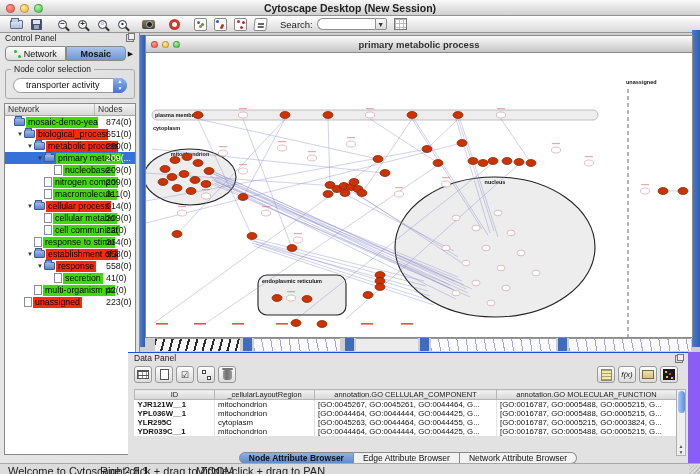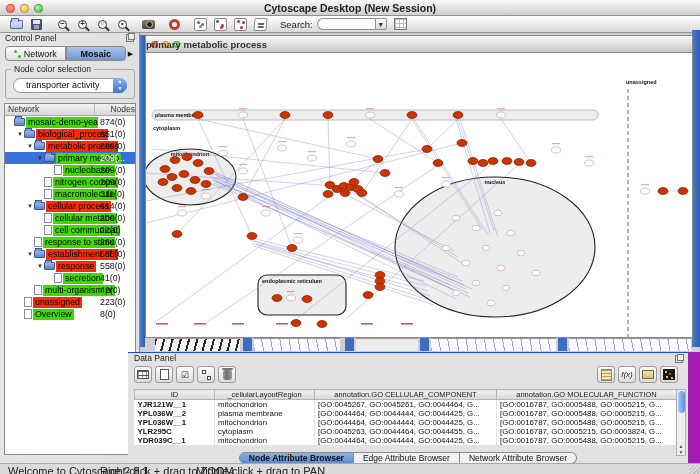--- a/index.html
+++ b/index.html
@@ -1,18 +1,18 @@
 <!DOCTYPE html>
 <html><head>
 <meta charset="utf-8">
 <style>
   * { margin:0; padding:0; box-sizing:border-box; }
   html,body { width:700px; height:474px; overflow:hidden; }
   body { font-family:"Liberation Sans", sans-serif; background:#d6d6d6; }
-  .app { position:relative; width:700px; height:474px; background:#a21caf; }
+  .app { position:relative; width:700px; height:474px; background:#8b5cf6; }
 
   
   .titlebar { position:absolute; left:0; top:0; width:700px; height:16px;
     background:linear-gradient(#f9f9f9,#cfcfcf); border-bottom:1px solid #8f8f8f; }
   .lights { position:absolute; left:6px; top:4px; display:flex; gap:5px; }
   .light { width:9px; height:9px; border-radius:50%; border:1px solid rgba(0,0,0,.25); }
   .l-red{ background:radial-gradient(circle at 35% 30%, #ff9a90,#f6553f); }
   .l-yel{ background:radial-gradient(circle at 35% 30%, #ffe9a8,#f5b31f); }
   .l-grn{ background:radial-gradient(circle at 35% 30%, #b8f2a8,#35c13f); }
   .titlebar .wtitle { position:absolute; left:0; right:0; top:2px; text-align:center;
@@ -66,42 +66,42 @@
   .combo .cap { position:absolute; right:-1px; top:-1px; width:14px; height:15px; border-radius:0 8px 8px 0;
     background:linear-gradient(#8fb2ee,#3e74d0); color:#fff; font-size:5px; line-height:7px; text-align:center; }
   .checkrow { position:absolute; left:10px; top:72px; display:flex; align-items:center; gap:4px; font-size:9.5px; color:#111; }
   .checkbox { width:10px; height:10px; border-radius:2px; background:linear-gradient(#6a9cf0,#2e66cc);
     border:1px solid #2a55a8; color:#fff; font-size:9px; line-height:9px; text-align:center; font-weight:bold; }
 
   
   .treebox { position:absolute; left:4px; top:70px; width:132px; height:352px; background:#fff; border:1px solid #8a8a8a; }
   .tree-head { height:12px; display:flex; background:linear-gradient(#f4f4f4,#d7d7d7); border-bottom:1px solid #aaa; font-size:8.5px; color:#333; }
   .tree-head .c1 { width:90px; padding-left:3px; border-right:1px solid #bbb; }
-  .tree-head .c2 { flex:1; padding-left:3px;text-align:right; }
+  .tree-head .c2 { flex:1; padding-left:3px; }
   .trow { position:relative; height:12px; display:flex; align-items:center; font-size:8.8px; white-space:nowrap; overflow:hidden; }
   .trow.sel { background:#3471d8; }
   .trow .ind { display:inline-block; height:1px; }
   .trow .arrow { width:8px; font-size:6px; color:#333; text-align:center; flex:none; }
   .t-folder { flex:none; width:11px; height:8px; background:linear-gradient(#9db8e8,#5f82c8); border:1px solid #3a5a9a; border-radius:1px; position:relative; margin-right:1px; }
   .t-folder:before { content:""; position:absolute; top:-3px; left:0; width:5px; height:2px; background:#7a9ad8; border:1px solid #3a5a9a; border-bottom:none; }
   .t-file { flex:none; width:8px; height:10px; background:#fff; border:1px solid #8a8aa0; margin-right:1px; }
   .chip { padding:0 2px; color:#000; line-height:11px; max-width:72px; overflow:hidden; }
   .chip.green { background:#3fdb00; }
   .chip.red { background:#ff2a00; }
-  .count { position:absolute; left:95px; color:#111; }
+  .count { position:absolute; left:101px; color:#111; }
   .trow.sel .count { color:#fff; }
 
   
   .desktop { position:absolute; left:140px; top:33px; width:560px; height:319px; background:#cfcfcf; }
   .bluebar { position:absolute; background:linear-gradient(90deg,#4d7ccc,#2f5cac); }
   .netframe { position:absolute; left:145px; top:35px; width:548px; height:303px; background:#fff; border:1px solid #8a8a8a; }
   .nf-title { position:absolute; left:0; top:0; width:100%; height:17px; background:linear-gradient(#fbfbfb,#c6c6c6); border-bottom:1px solid #8a8a8a; }
   .nf-title .lights { left:5px; top:5px; gap:4px; }
   .nf-title .light { width:7px; height:7px; }
-  .nf-title .wtitle { position:absolute; left:0; right:0; top:3px; font-size:9.5px; font-weight:bold; color:#333; }
+  .nf-title .wtitle { position:absolute; left:0; right:0; top:3px; text-align:center; font-size:9.5px; font-weight:bold; color:#333; }
   .nf-canvas { position:absolute; left:0; top:17px; width:546px; height:284px; background:#fff; overflow:hidden; }
 
   .fragstrip { position:absolute; left:140px; top:338px; width:560px; height:14px; }
   .frag { position:absolute; top:0; height:13px; border-top:1px solid #999; }
   .frag.sc1 { background:repeating-linear-gradient(105deg,#2a2a2a 0 2px,#f6f6f6 2px 8px); }
   .frag.sc2 { background:repeating-linear-gradient(80deg,rgba(110,110,200,.45) 0 1px,#fbfbfb 1px 9px); }
   .frag.plain { background:#ececec; }
   .fragblue { position:absolute; top:0; height:13px; width:9px; background:#3e6cc0; }
 
   
@@ -361,27 +361,20 @@
             <span class="t-file"></span>
             <span class="chip green">multi-organism pro</span>
             <span class="count">42(0)</span>
           </div>
           <div class="trow">
             <span class="ind" style="width: 11px;"></span>
             <span class="arrow"></span>
             <span class="t-file"></span>
             <span class="chip red">unassigned</span>
             <span class="count">223(0)</span>
-          </div>
-          <div class="trow">
-            <span class="ind" style="width: 11px;"></span>
-            <span class="arrow"></span>
-            <span class="t-file"></span>
-            <span class="chip green">Overview</span>
-            <span class="count">8(0)</span>
           </div>
         </div>
     </div>
   </div>
 
   <div class="desktop"></div>
   <div class="bluebar" style="left:140px;top:35px;width:5px;height:312px;"></div>
   <div class="bluebar" style="left:692px;top:30px;width:8px;height:317px;"></div>
 
   <div class="netframe">
@@ -626,26 +619,20 @@
           </tr>
         </thead>
       <tbody>
           <tr>
             <td class="idc">YJR121W__1</td>
             <td>mitochondrion</td>
             <td>[GO:0045267, GO:0045261, GO:0044464, G...</td>
             <td>[GO:0016787, GO:0005488, GO:0005215, G...</td>
           </tr>
           <tr>
-            <td class="idc">YPL036W__2</td>
-            <td>plasma membrane</td>
-            <td>[GO:0044464, GO:0044444, GO:0044425, G...</td>
-            <td>[GO:0016787, GO:0005488, GO:0005215, G...</td>
-          </tr>
-          <tr>
             <td class="idc">YPL036W__1</td>
             <td>mitochondrion</td>
             <td>[GO:0044464, GO:0044444, GO:0044425, G...</td>
             <td>[GO:0016787, GO:0005488, GO:0005215, G...</td>
           </tr>
           <tr>
             <td class="idc">YLR295C</td>
             <td>cytoplasm</td>
             <td>[GO:0045263, GO:0044464, GO:0044455, G...</td>
             <td>[GO:0016787, GO:0005215, GO:0003824, G...</td>

